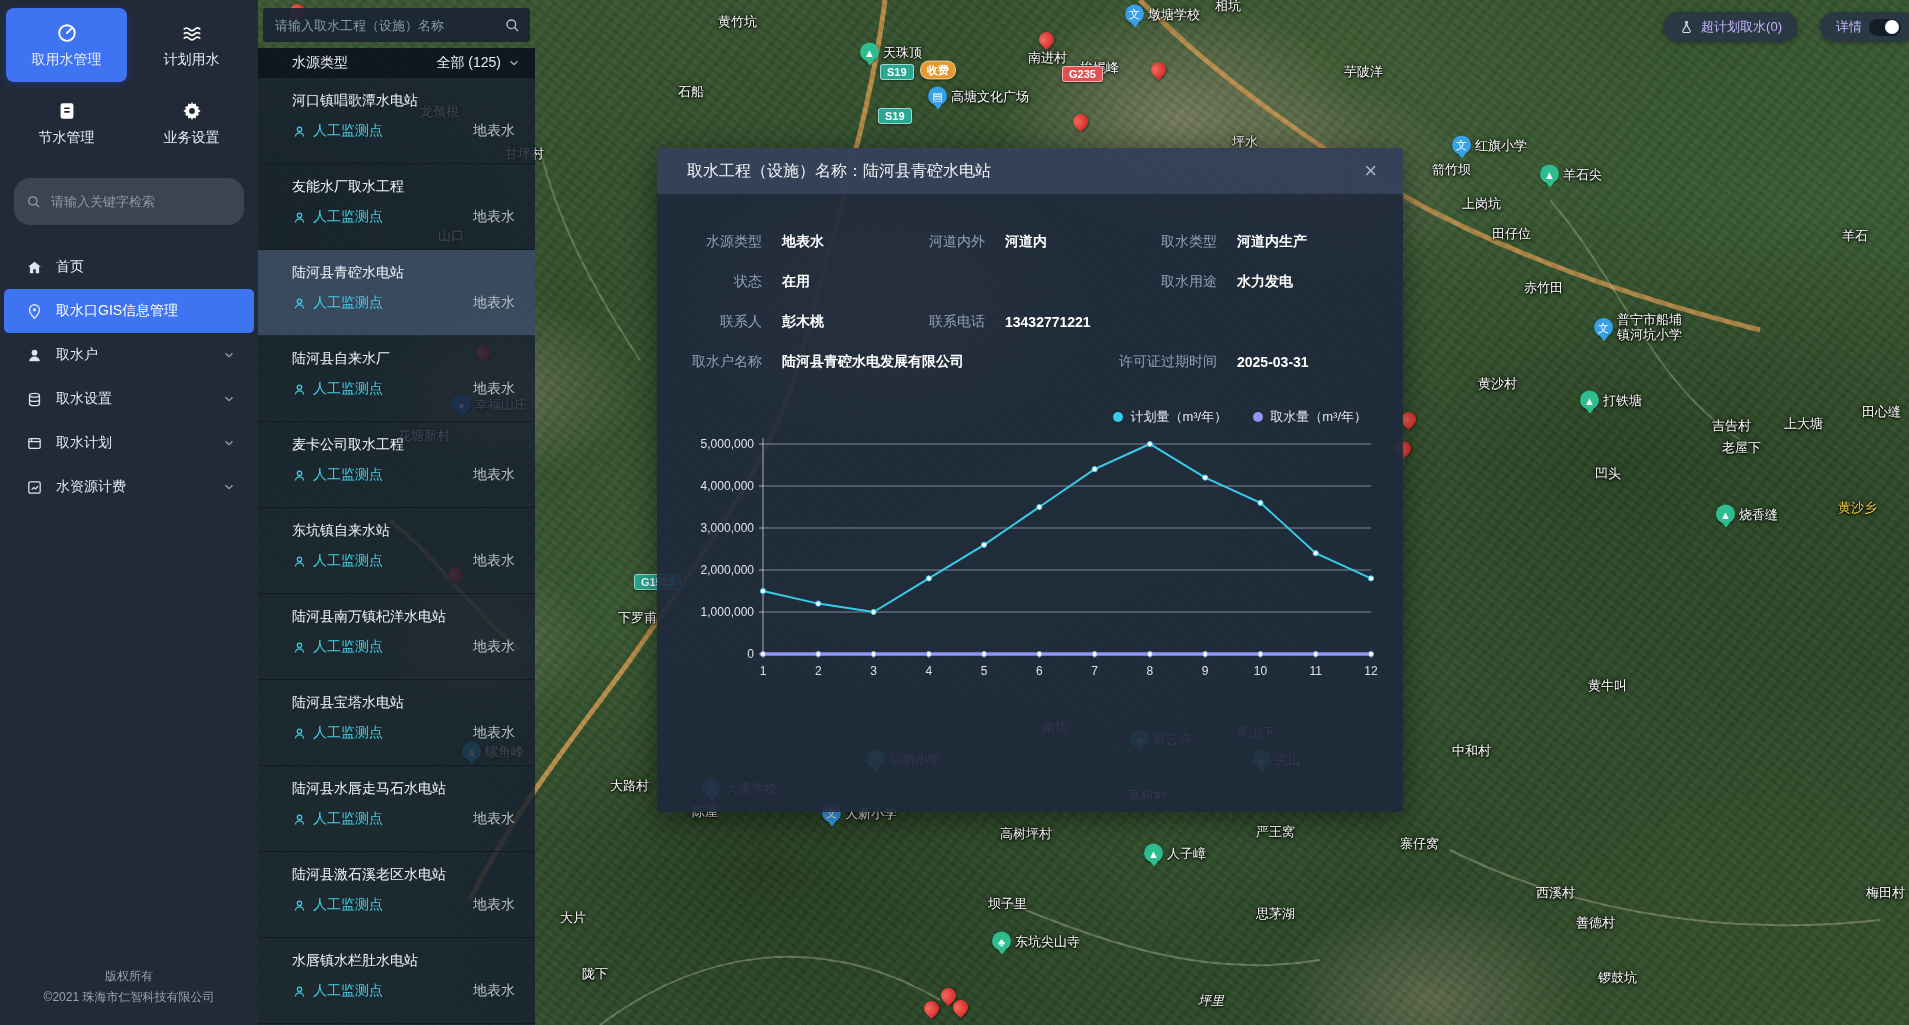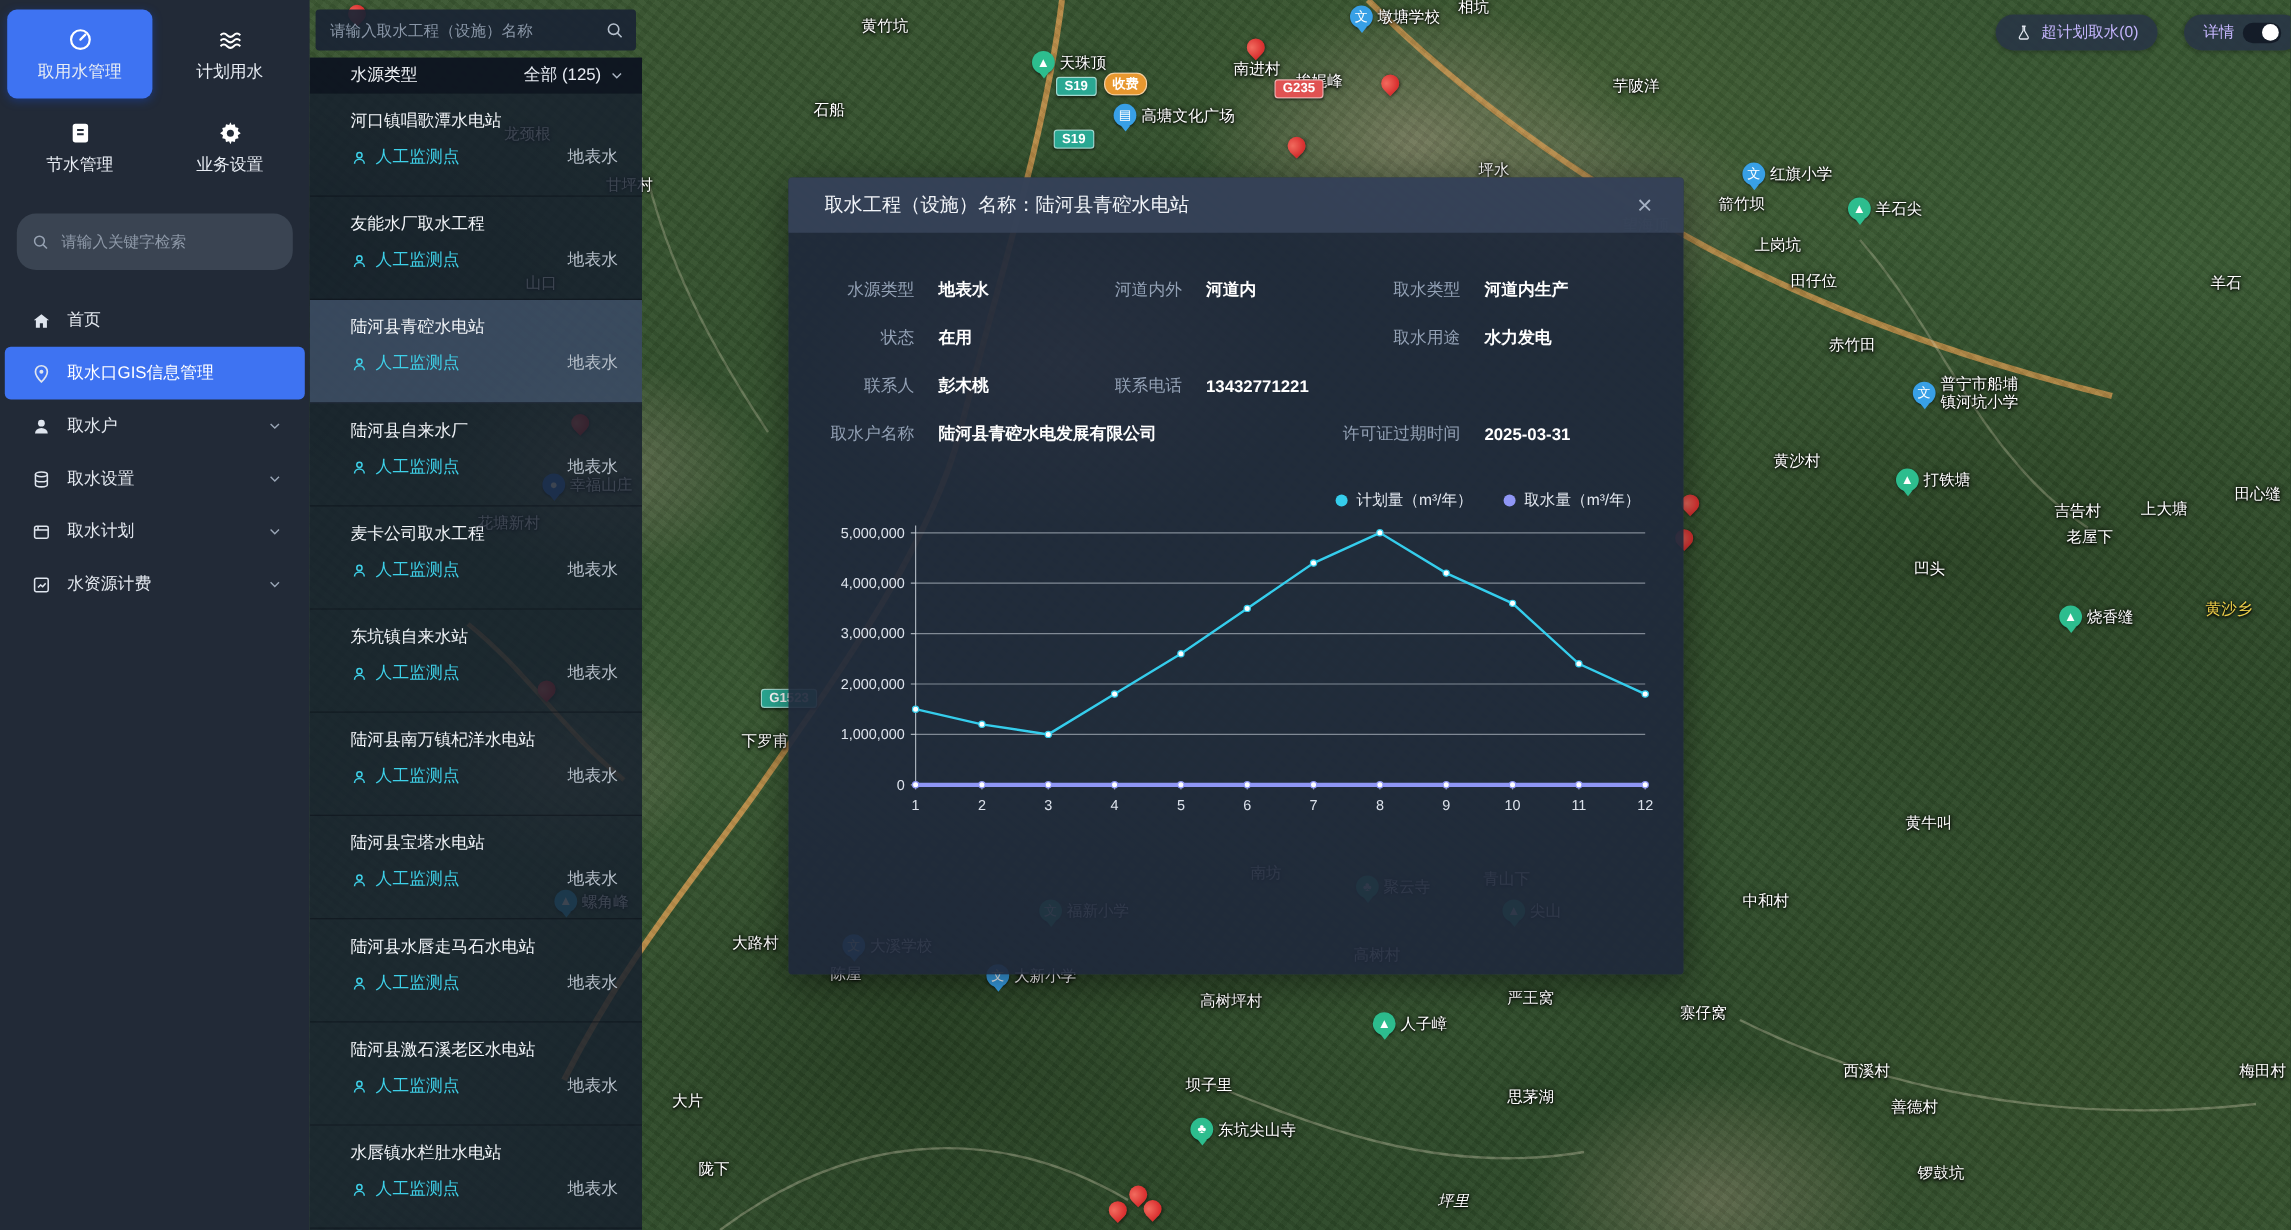--- a/index.html
+++ b/index.html
@@ -455,20 +455,24 @@
           <span class="ni"><svg viewBox="0 0 24 24">
               <rect x="4" y="4" width="16" height="16" rx="2" fill="none" stroke="currentColor" stroke-width="1.8"></rect>
               <path d="M8 15l3-3 2.5 2 3.5-4" fill="none" stroke="currentColor" stroke-width="1.8"></path>
             </svg></span>
           <span>水资源计费</span>
           <span class="chev"><svg viewBox="0 0 24 24">
               <path d="M6 9l6 6 6-6" fill="none" stroke="currentColor" stroke-width="2"></path>
             </svg></span>
         </div>
       </nav>
+    <div class="copyright">
+      <div>版权所有</div>
+      <div>©2021 珠海市仁智科技有限公司</div>
+    </div>
   </aside>
 
   <section class="panel">
     <div class="panel-search">
       <input placeholder="请输入取水工程（设施）名称" style="">
       <svg class="si" viewBox="0 0 24 24">
         <circle cx="11" cy="11" r="6.5" fill="none" stroke="currentColor" stroke-width="2"></circle>
         <path d="M15.8 15.8 L21 21" stroke="currentColor" stroke-width="2"></path>
       </svg>
     </div>

